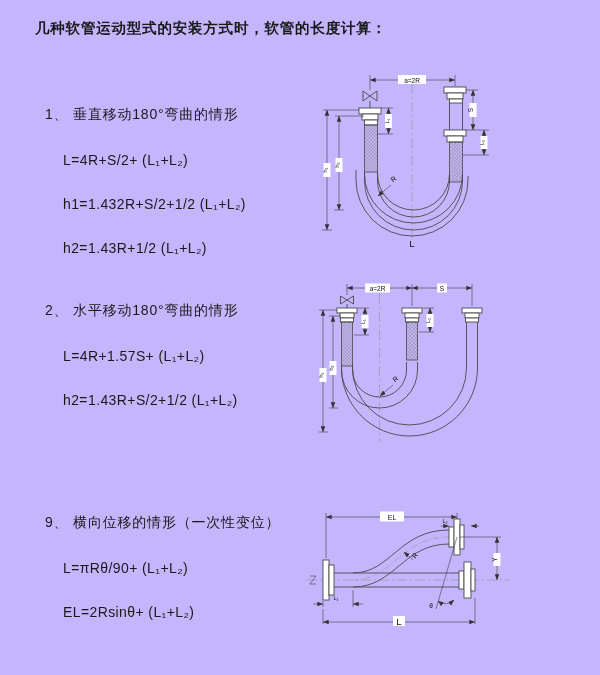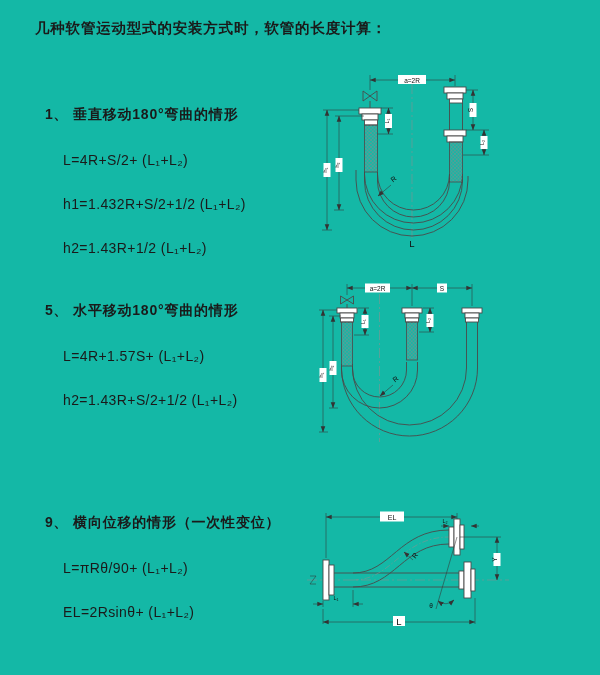--- a/index.html
+++ b/index.html
@@ -1,25 +1,25 @@
 <!DOCTYPE html>
 <html><head>
 <meta charset="utf-8">
 <style>
   html,body { margin:0; padding:0; background:#ffffff; }
   .page {
-    position:relative; width:600px; height:675px; background:#14b8a6;
+    position:relative; width:600px; height:675px; background:#c4b5fd;
     font-family:"Liberation Sans", sans-serif; color:#1a1a1a; overflow:hidden;
   }
   .title {
     position:absolute; left:35px; top:19px;
     font-size:14.5px; font-weight:700; letter-spacing:0.8px; white-space:nowrap;
   }
   .sec { position:absolute; left:45px; white-space:nowrap; }
-  .sec-heading { font-size:14px; font-weight:700; letter-spacing:0.8px; }
+  .sec-heading { font-size:14px; font-weight:400; letter-spacing:0.8px; }
   .formula { font-size:14px; font-weight:500; letter-spacing:0.4px; margin-top:28px; padding-left:18px; }
   .dwg { position:absolute; }
   .dwg .obj   { fill:none; stroke:#4a4a4a; stroke-width:0.9; }
   .dwg .fit   { fill:#ffffff; stroke:#4a4a4a; stroke-width:0.9; }
   .dwg .braid { stroke:#4a4a4a; stroke-width:0.8; }
   .dwg .dim   { fill:none; stroke:#333333; stroke-width:0.55; }
   .dwg .cl    { fill:none; stroke:#909090; stroke-width:0.55; stroke-dasharray:10 3 2 3; }
   .dwg .cld   { fill:none; stroke:#909090; stroke-width:0.55; stroke-dasharray:6 2 1.5 2; }
   .dwg text   { fill:#111; }
   .dwg .lbl   { font-size:6.5px; }
@@ -36,21 +36,21 @@
   <div class="title">几种软管运动型式的安装方式时，软管的长度计算：</div>
 
   <div class="sec" style="top:106px">
     <div class="sec-heading">1、 垂直移动180°弯曲的情形</div>
     <div class="formula">L=4R+S/2+ (L₁+L₂)</div>
     <div class="formula">h1=1.432R+S/2+1/2 (L₁+L₂)</div>
     <div class="formula">h2=1.43R+1/2 (L₁+L₂)</div>
   </div>
 
   <div class="sec" style="top:302px">
-    <div class="sec-heading">5、 水平移动180°弯曲的情形</div>
+    <div class="sec-heading">2、 水平移动180°弯曲的情形</div>
     <div class="formula">L=4R+1.57S+ (L₁+L₂)</div>
     <div class="formula">h2=1.43R+S/2+1/2 (L₁+L₂)</div>
   </div>
 
   <div class="sec" style="top:514px">
     <div class="sec-heading">9、 横向位移的情形（一次性变位）</div>
     <div class="formula">L=πRθ/90+ (L₁+L₂)</div>
     <div class="formula">EL=2Rsinθ+ (L₁+L₂)</div>
   </div>
 

